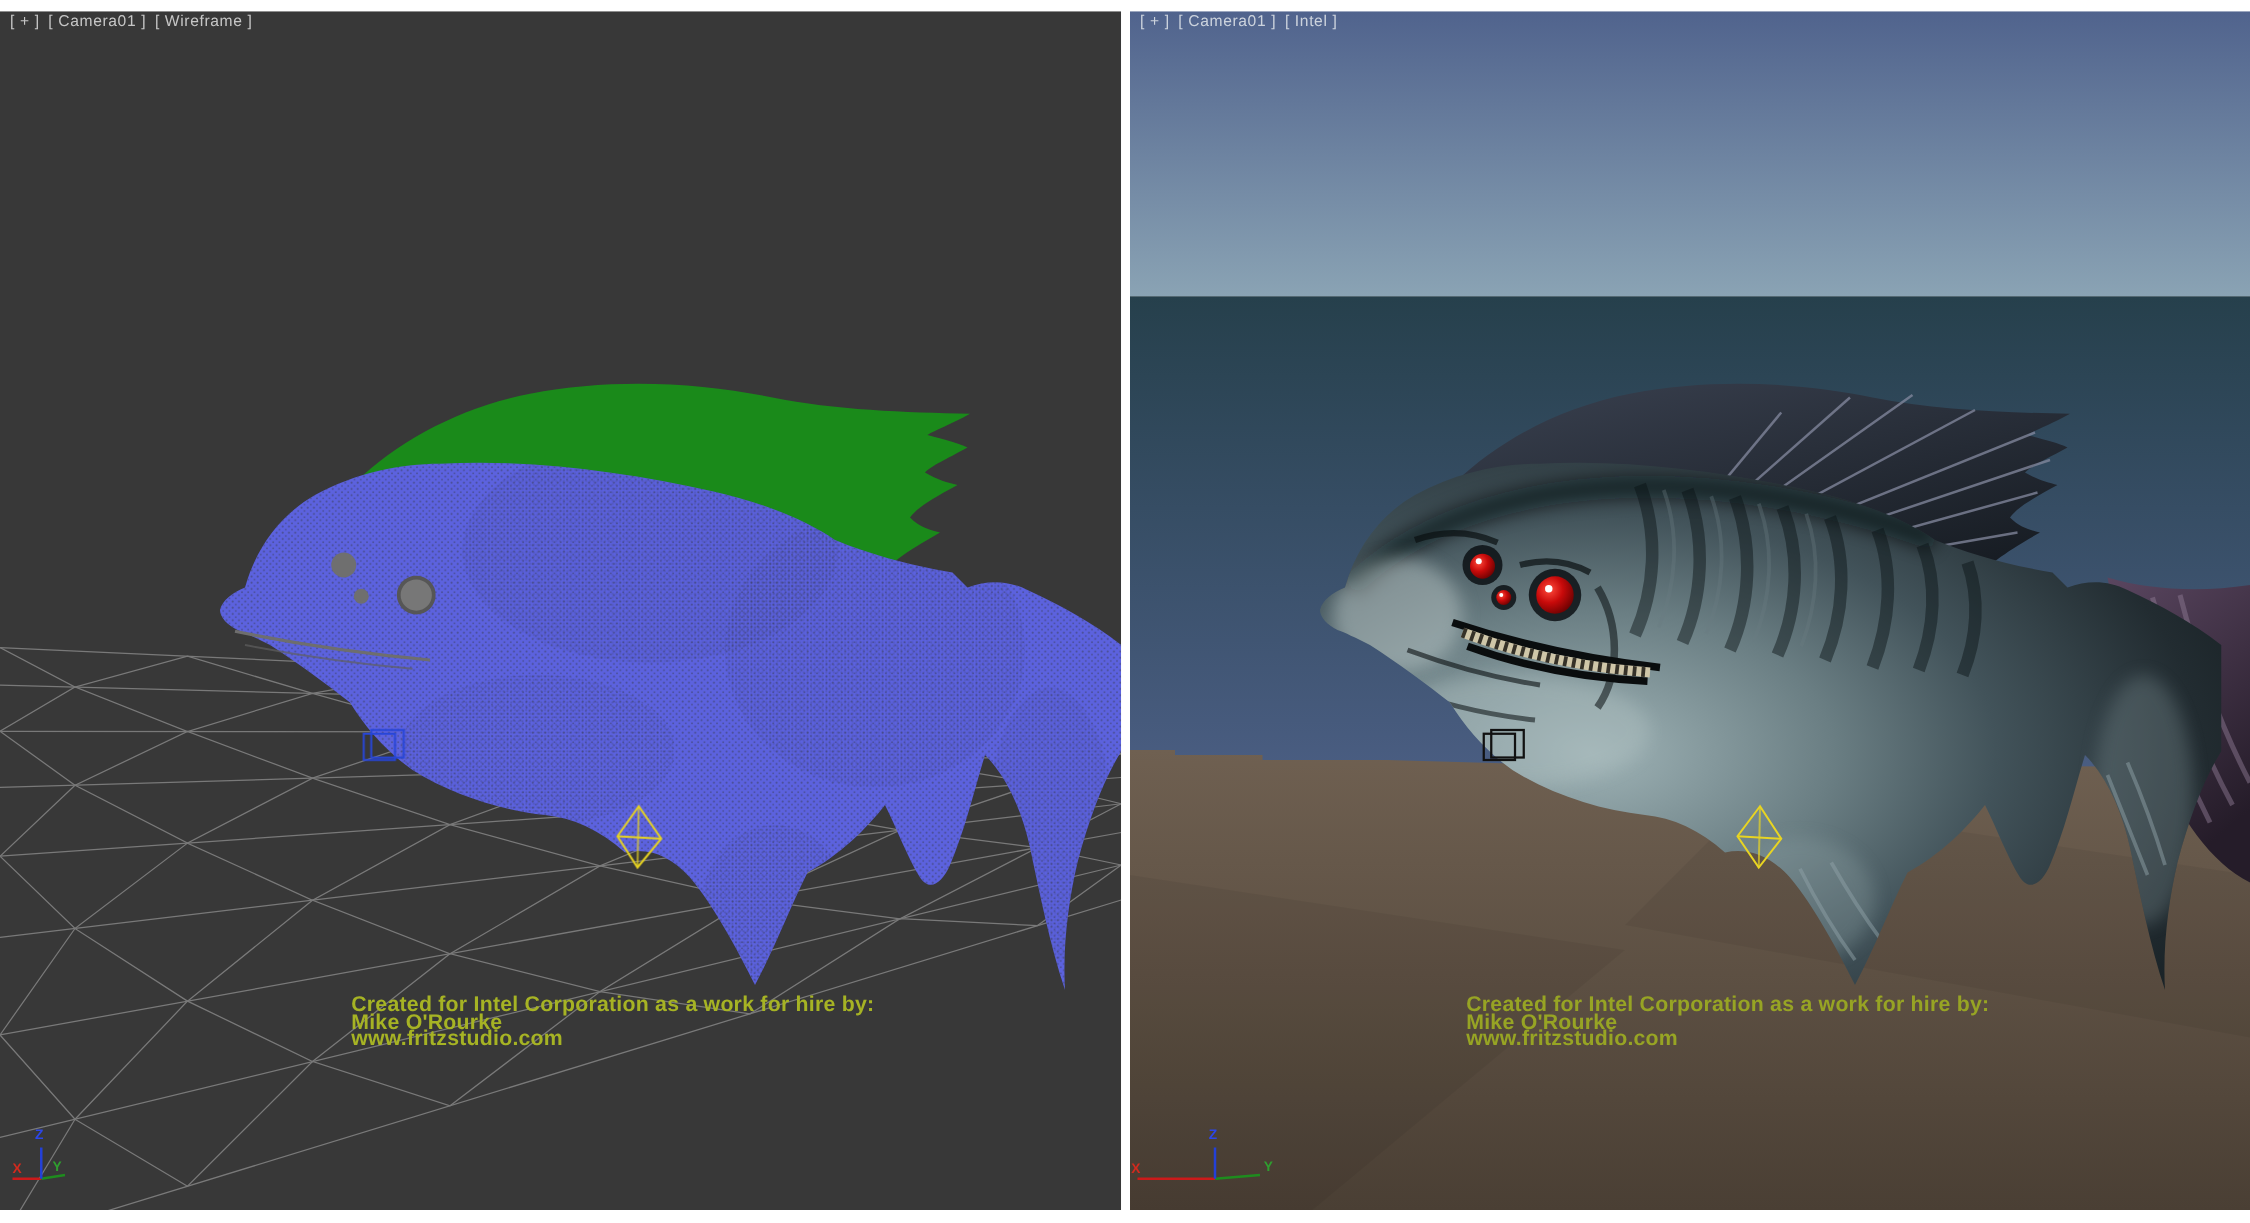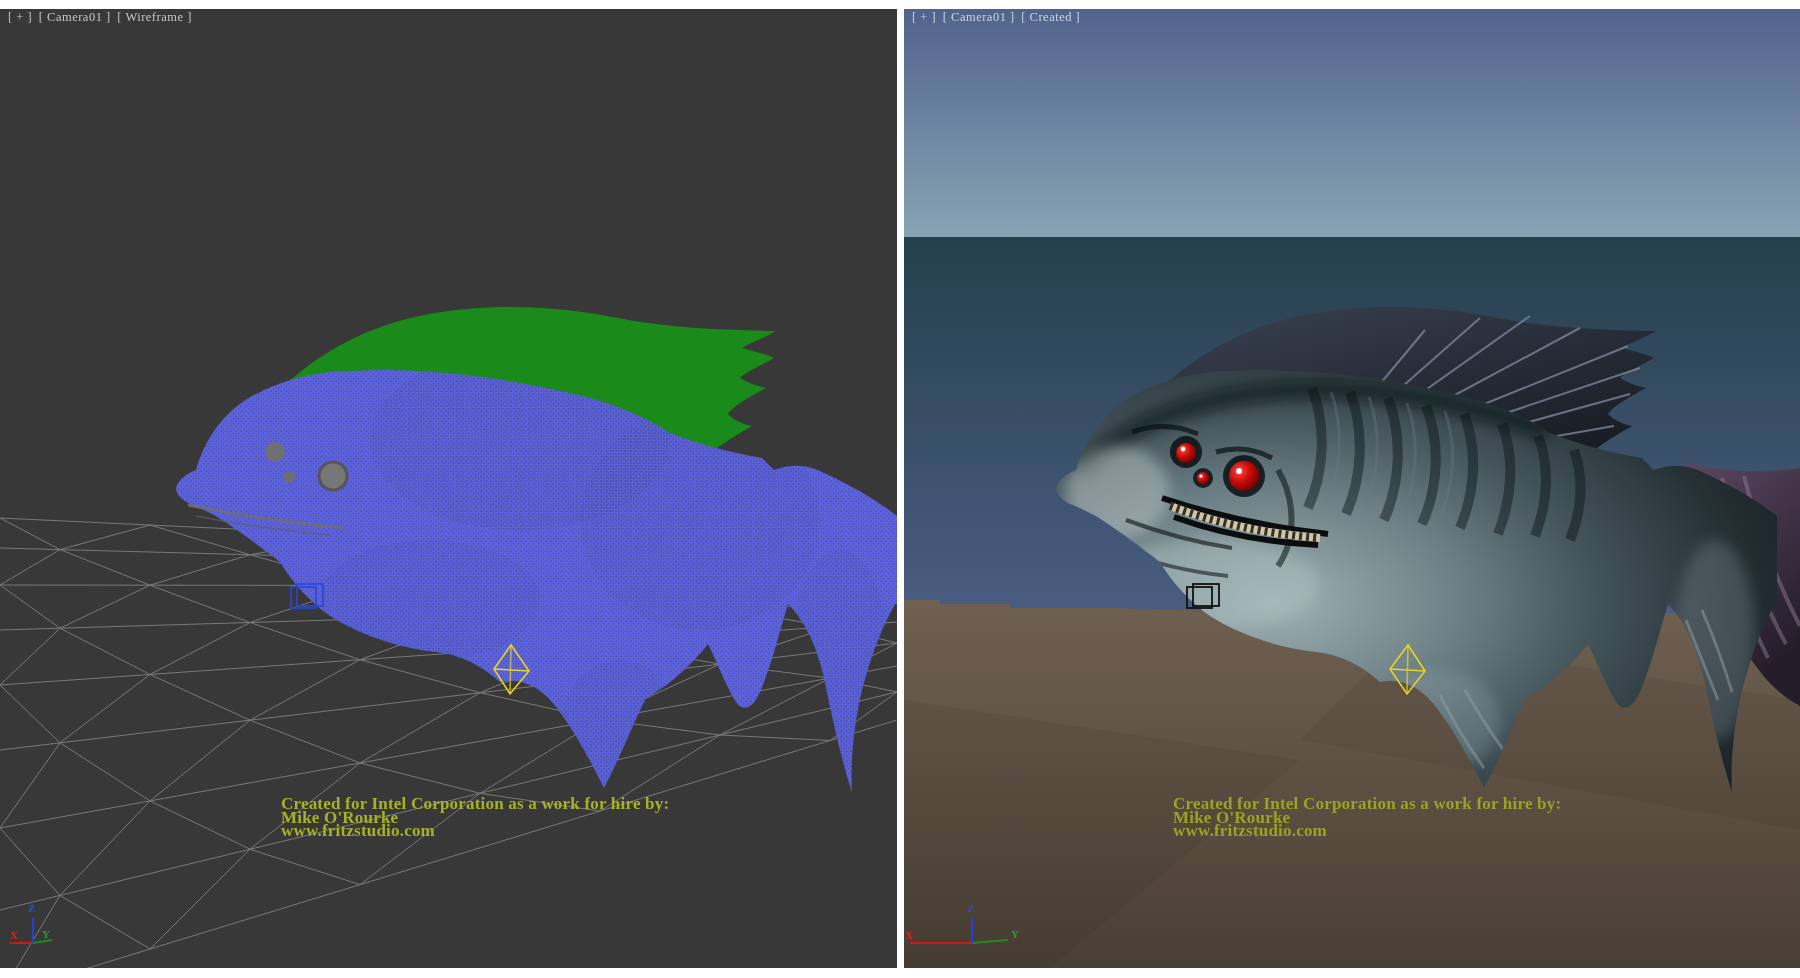--- a/index.html
+++ b/index.html
@@ -1,17 +1,17 @@
 <!DOCTYPE html>
 <html><head>
 <meta charset="utf-8">
 <style>
   html,body{margin:0;padding:0;background:#ffffff;}
   .stage{position:relative;width:1800px;height:978px;background:#ffffff;overflow:hidden;
-         font-family:Liberation Serif, serif;}
+         font-family:Liberation Sans, sans-serif;}
   .scene{position:absolute;left:0;top:0;width:1800px;height:978px;display:block;}
   .vp-label{position:absolute;top:10px;font-size:12.5px;letter-spacing:.5px;white-space:nowrap;}
   .vp-label span{margin-right:3px;cursor:pointer;}
   .vp-label-left{left:8px;color:#c6c6c6;}
   .vp-label-right{left:912px;color:#ccd3dd;}
   .annotation{position:absolute;font-size:17px;font-weight:bold;line-height:13.5px;
               letter-spacing:.2px;white-space:nowrap;}
   .annotation-left{left:281px;top:797px;color:#a6b324;}
   .annotation-right{left:1173px;top:797px;color:#97a424;}
   .axis-letter{position:absolute;font-size:11px;font-weight:bold;line-height:11px;}
@@ -266,21 +266,21 @@
 </svg>
 
 <div class="vp-label vp-label-left">
   <span>[ + ]</span>
   <span>[ Camera01 ]</span>
   <span>[ Wireframe ]</span>
 </div>
 <div class="vp-label vp-label-right">
   <span>[ + ]</span>
   <span>[ Camera01 ]</span>
-  <span>[ Created ]</span>
+  <span>[ Intel ]</span>
 </div>
 
 <div class="annotation annotation-left">
   <div>Created for Intel Corporation as a work for hire by:</div>
   <div>Mike O'Rourke</div>
   <div>www.fritzstudio.com</div>
 </div>
 <div class="annotation annotation-right">
   <div>Created for Intel Corporation as a work for hire by:</div>
   <div>Mike O'Rourke</div>

